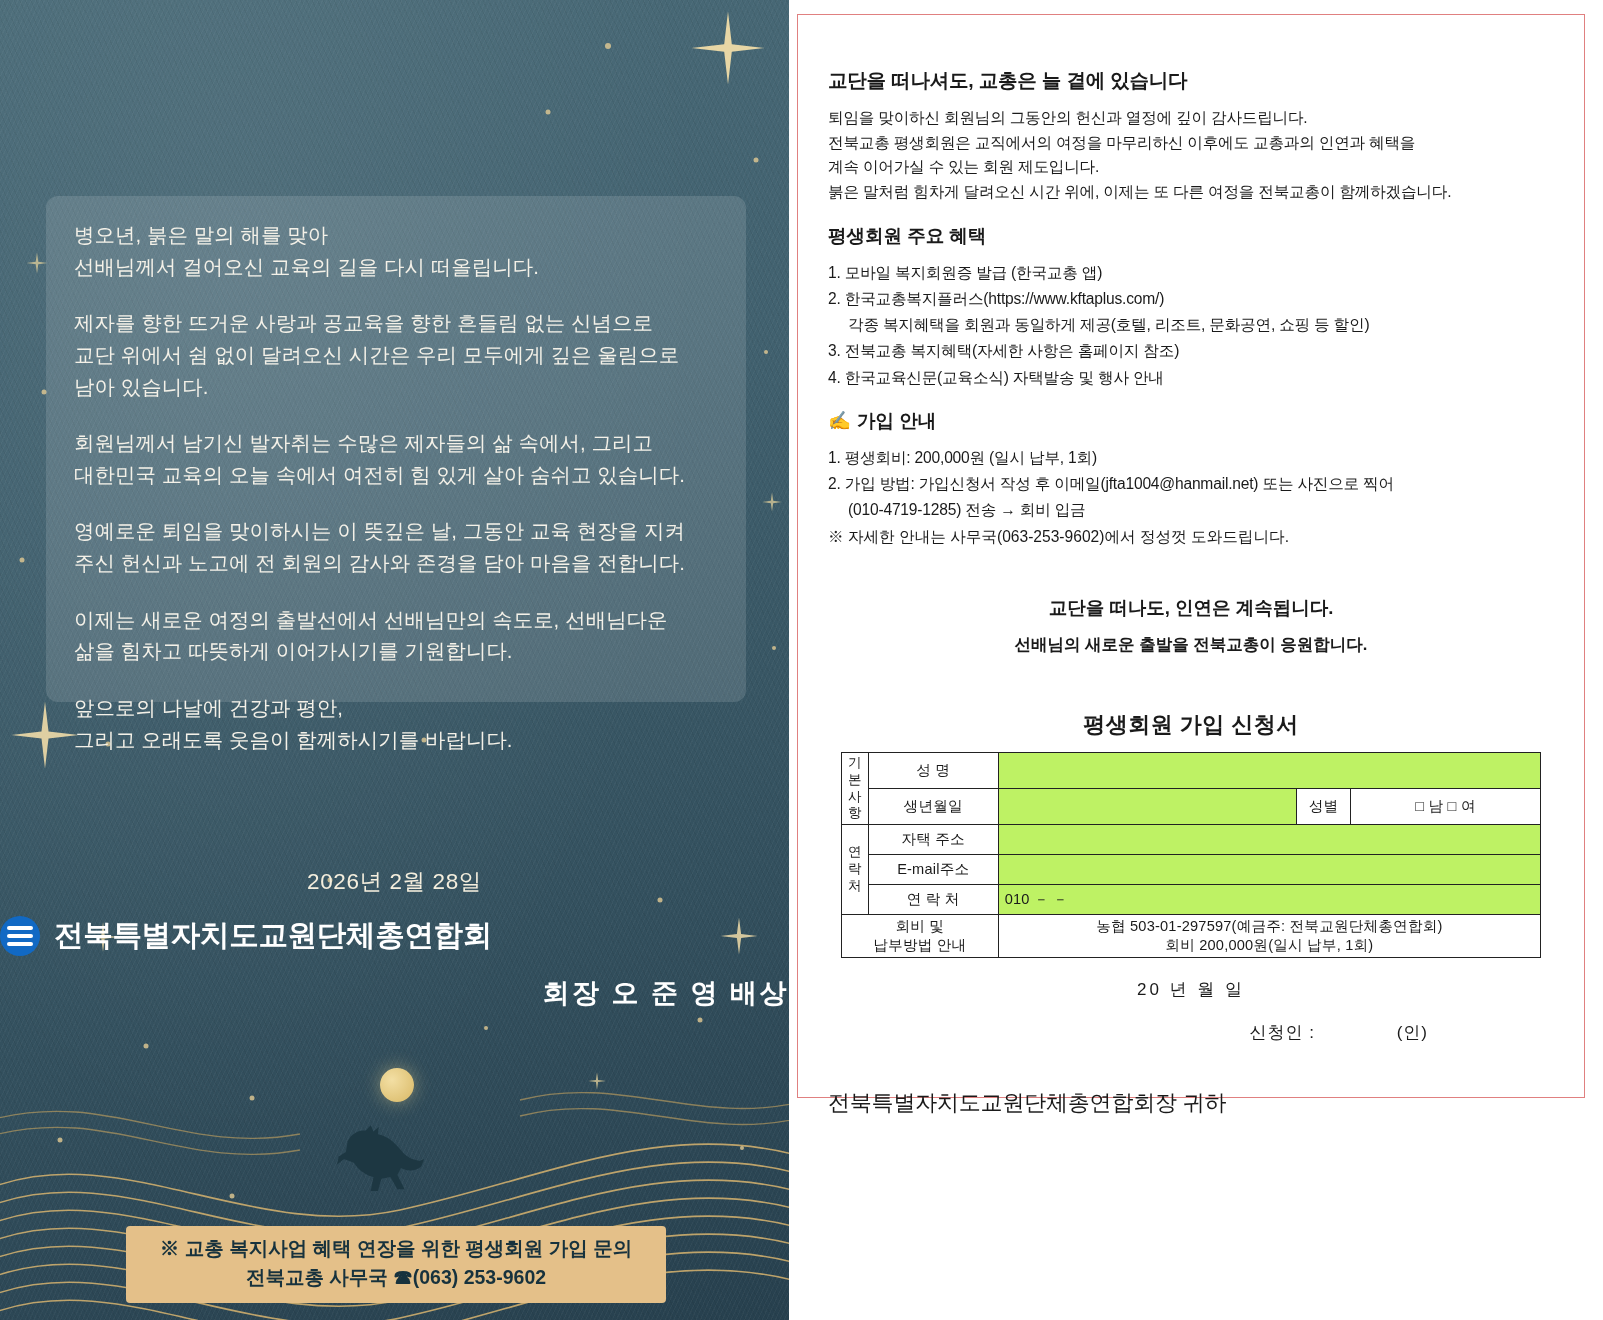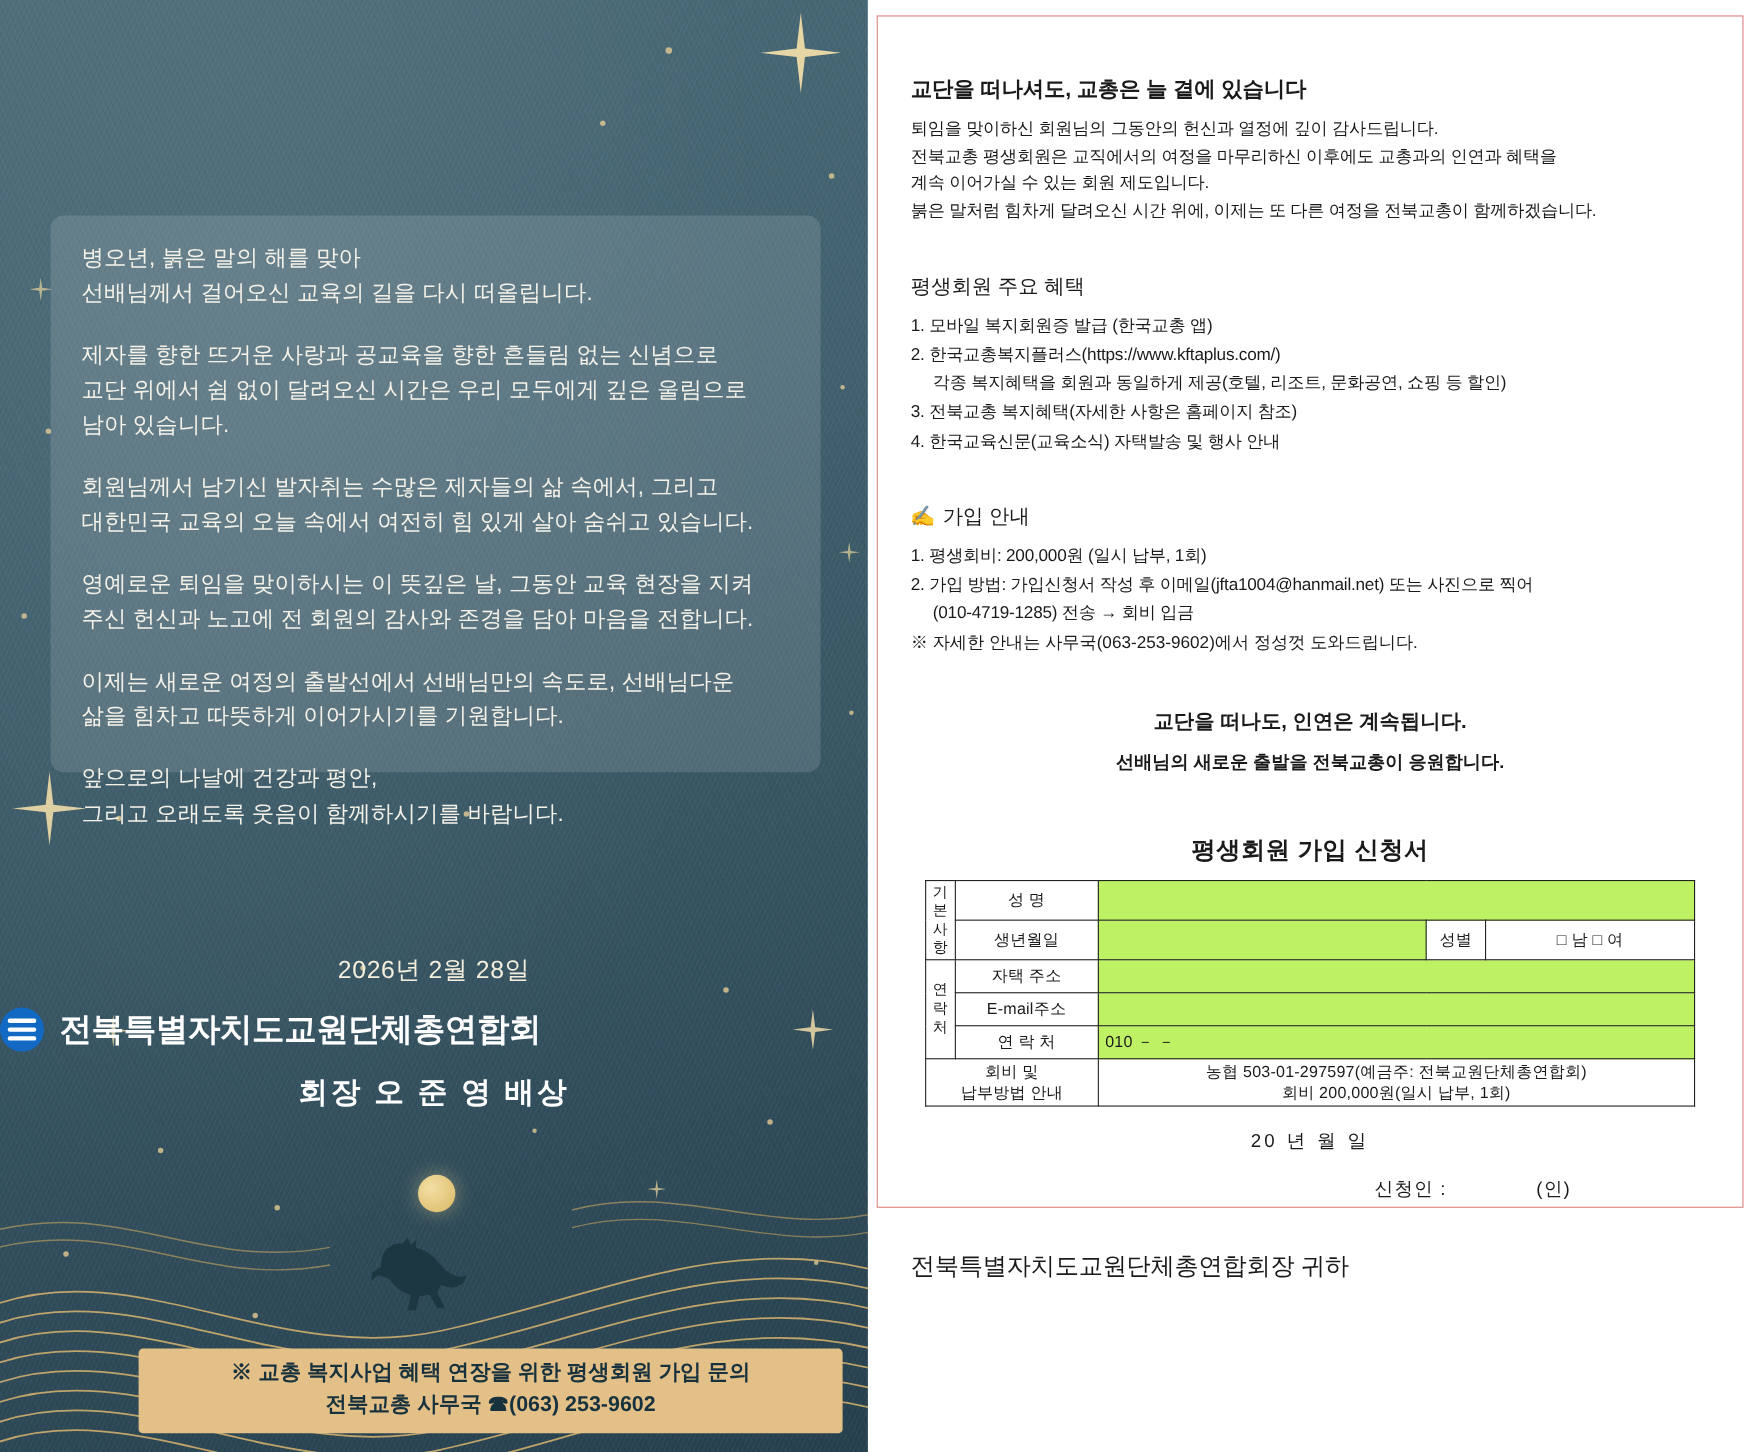--- a/index.html
+++ b/index.html
@@ -104,21 +104,21 @@
   }
   .org-name {
     color: #ffffff;
     font-size: 29.5px;
     font-weight: bold;
     letter-spacing: -0.3px;
   }
   .chief-row {
     position: absolute;
     left: 0; right: 0; top: 975px;
-    text-align: center;
+    text-align: right;
     color: #ffffff;
     font-size: 27px;
     font-weight: bold;
     letter-spacing: 2.5px;
     z-index: 5;
   }
 
   
   .moon {
     position: absolute;
@@ -135,21 +135,21 @@
 
   
   .horse { position: absolute; left: 330px; top: 1120px; width: 110px; height: 80px; z-index: 5; }
 
   
   .star { position: absolute; z-index: 4; pointer-events: none; }
 
   .footer-banner {
     position: absolute;
     left: 126px; top: 1226px;
-    width: 640px;
+    width: 540px;
     padding: 8px 0 10px 0;
     background: #e4c089;
     border-radius: 4px;
     text-align: center;
     color: #17323d;
     font-size: 19.5px;
     font-weight: bold;
     line-height: 1.5;
     z-index: 6;
   }
@@ -178,22 +178,22 @@
     letter-spacing: -0.2px;
   }
   .r-p {
     margin: 0;
     line-height: 1.58;
     font-size: 15.6px;
     letter-spacing: -0.2px;
   }
   .r-h2 {
     font-size: 18.5px;
-    font-weight: normal;
-    margin: 42px 0 12px 0;
+    font-weight: bold;
+    margin: 18px 0 12px 0;
   }
   .r-list { margin: 0; padding: 0; list-style: none; }
   .r-list li {
     line-height: 1.62;
     font-size: 15.6px;
     letter-spacing: -0.2px;
     margin-bottom: 1px;
   }
   .r-sub { padding-left: 20px; }
   .r-h2-icon { display: inline-block; margin-right: 6px; }

